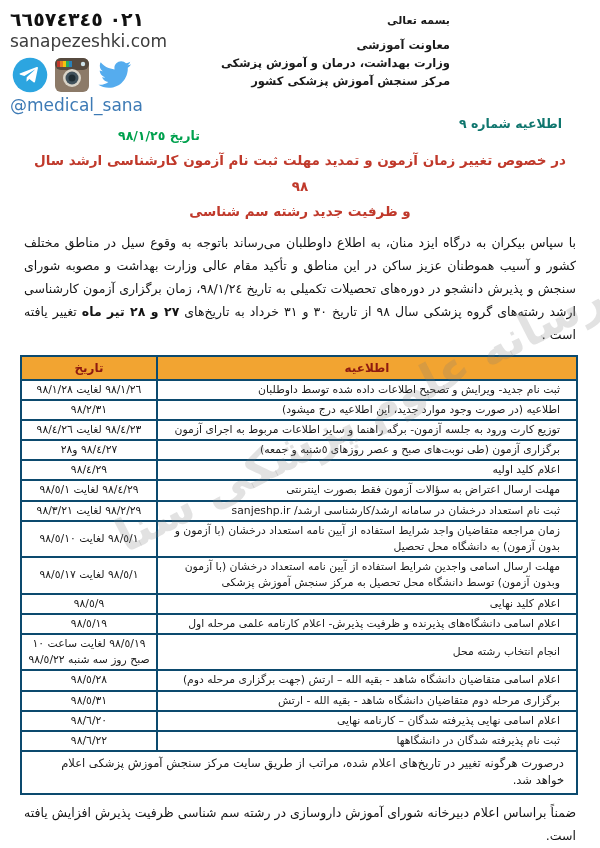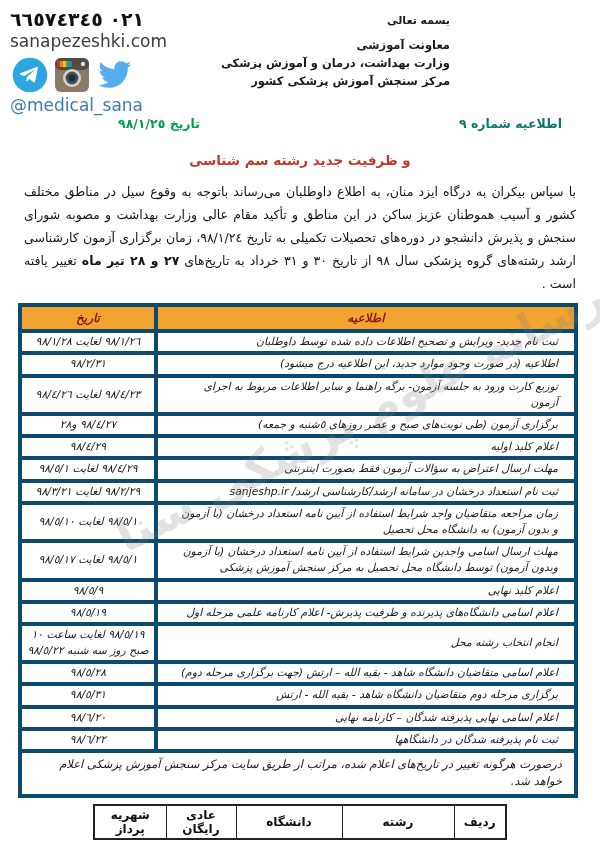--- a/index.html
+++ b/index.html
@@ -17,40 +17,40 @@
   .social{display:flex;gap:6px;margin:6px 0 2px 2px;}
   .social .icon{width:36px;height:36px;display:inline-block;}
   .handle{font-size:17px;color:#3d7ab5;margin-top:2px;}
   .org{position:absolute;right:150px;top:14px;width:300px;}
   .besmele{font-size:11px;font-weight:bold;margin-bottom:10px;}
   .org-line{font-size:11.5px;font-weight:bold;line-height:1.55;}
 
   
   .notice-line{position:relative;height:22px;margin-top:4px;}
   .notice-no{position:absolute;right:38px;top:0;color:#0f766e;font-weight:bold;font-size:12.5px;}
-  .notice-date{position:absolute;left:118px;top:0;color:#00a14e;font-weight:bold;font-size:12.5px;}
+  .notice-date{position:absolute;left:118px;top:12px;color:#00a14e;font-weight:bold;font-size:12.5px;}
 
   
   .title{
     text-align:center;color:#c0392b;font-weight:bold;font-size:13.5px;line-height:1.9;
     margin:10px 30px 6px 30px;
   }
 
   
   .para{
     margin:6px 24px;font-size:12.5px;line-height:1.85;text-align:justify;color:#141414;
   }
   .para b{font-weight:bold;}
 
   
   table.schedule{
     border-collapse:collapse;margin:8px 22px 0 22px;width:556px;
     font-size:10.8px;table-layout:fixed;
   }
-  table.schedule th, table.schedule td{border:4px solid #0c4a6e;line-height:1.5;font-style:italic;}
+  table.schedule th, table.schedule td{border:2px solid #0c4a6e;line-height:1.5;}
   table.schedule{border:2px solid #222;}
   table.schedule col.c-info{width:420px;}
   table.schedule col.c-date{width:136px;}
   table.schedule th{
     background:#f2a431;color:#8e1a10;font-weight:bold;font-size:12px;
     padding:2px 6px;text-align:center;
   }
   td.info-cell{padding:1px 16px;text-align:right;}
   td.date-cell{padding:1px 0;text-align:center;}
   td.note-cell{padding:3px 12px;text-align:right;font-size:11.5px;}
@@ -122,20 +122,21 @@
       <div class="org-line">مرکز سنجش آموزش پزشکی کشور</div>
     </div>
   </div>
 
   <div class="notice-line">
     <span class="notice-no">اطلاعیه شماره  ٩</span>
     <span class="notice-date">تاریخ  ٩٨/١/٢٥</span>
   </div>
 
   <div class="title">
+    <div>در خصوص  تغییر زمان آزمون و تمدید مهلت ثبت نام آزمون کارشناسی ارشد سال ٩٨</div>
     <div>و ظرفیت جدید رشته سم شناسی</div>
   </div>
 
   <div class="para"><span>با سپاس بیکران به درگاه ایزد منان، به اطلاع داوطلبان می‌رساند باتوجه به وقوع سیل در مناطق مختلف کشور و آسیب هموطنان عزیز ساکن در این مناطق و تأکید مقام عالی وزارت بهداشت و مصوبه شورای سنجش و پذیرش دانشجو در دوره‌های تحصیلات تکمیلی به تاریخ ٩٨/١/٢٤، زمان برگزاری آزمون کارشناسی ارشد رشته‌های گروه پزشکی سال ٩٨ از تاریخ ٣٠ و ٣١ خرداد به تاریخ‌های </span><b>٢٧ و ٢٨ تیر ماه</b><span> تغییر یافته است .</span></div>
 
   <table class="schedule">
     <colgroup>
         <col class="c-info">
         <col class="c-date">
       </colgroup>
@@ -212,20 +213,21 @@
         </tr>
       </tbody>
     <tfoot>
       <tr>
         <td class="note-cell" colspan="2">درصورت هرگونه تغییر در تاریخ‌های اعلام شده، مراتب از طریق سایت مرکز سنجش آموزش پزشکی اعلام خواهد شد.</td>
       </tr>
     </tfoot>
   </table>
 
   <div class="capacity-wrap">
+    <div class="para">ضمناً براساس اعلام دبیرخانه شورای آموزش داروسازی در رشته سم شناسی ظرفیت پذیرش افزایش یافته است.</div>
     <table class="capacity">
       <colgroup>
           <col class="cap-c0">
           <col class="cap-c1">
           <col class="cap-c2">
           <col class="cap-c3">
           <col class="cap-c4">
         </colgroup>
       <thead>
           <tr>

